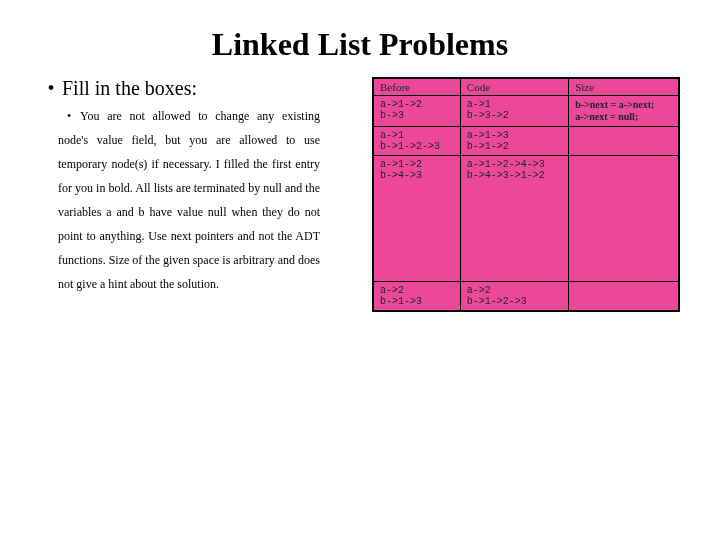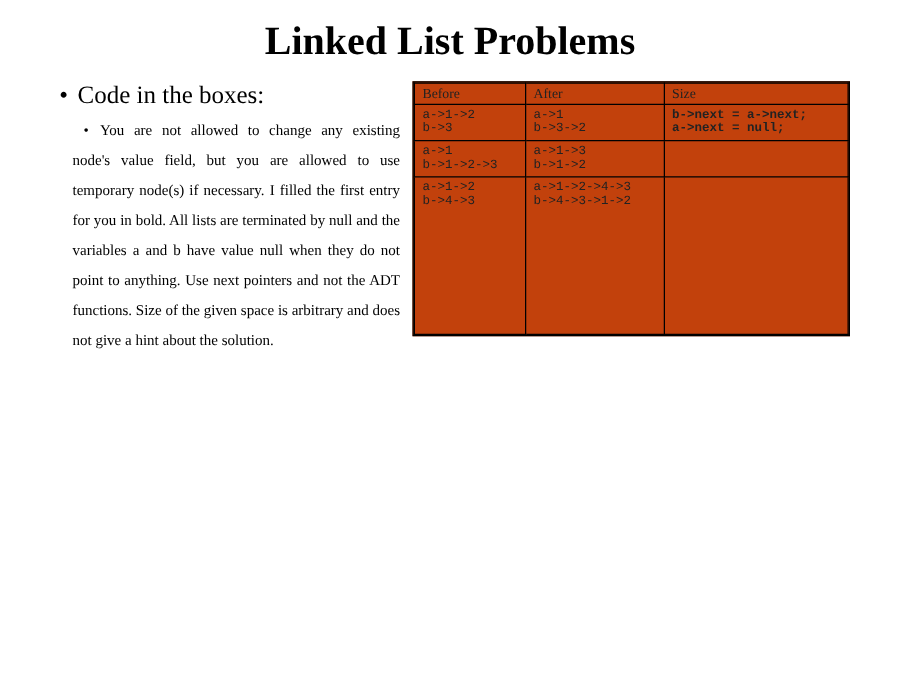--- a/index.html
+++ b/index.html
@@ -7,21 +7,21 @@
     width: 720px;
     height: 540px;
     background: #fff;
     font-family: "Times New Roman", Times, serif;
     color: #000;
     overflow: hidden;
   }
   .slide {
     width: 720px;
     height: 540px;
-    padding: 14px 40px 20px 40px;
+    padding: 26px 40px 20px 40px;
     position: relative;
   }
   h1.title {
     text-align: center;
     font-size: 32px;
     font-weight: bold;
     margin-bottom: 14px;
   }
   .cols {
     display: flex;
@@ -51,66 +51,67 @@
     display: inline-block;
     width: 22px;
     text-align: center;
   }
   .right {
     flex: 1;
     border: 1px solid #000;
     font-family: "Courier New", Courier, monospace;
     font-size: 10px;
     color: #222;
-    background: #c2410c;
+    background: #ec4899;
+    margin-left: 42px;
   }
   .right table {
     border-collapse: collapse;
     width: 100%;
   }
   .right td {
     border: 1px solid #000;
     padding: 3px 6px;
     vertical-align: top;
     height: 28px;
     white-space: pre;
   }
   .right thead td {
     font-family: "Times New Roman", Times, serif;
     font-size: 11px;
     font-weight: normal;
     height: auto;
     padding: 2px 6px;
   }
   .right td.tall { height: 126px; }
-  .right td strong { font-weight: bold; }
+  .right td strong { font-weight: bold; font-family: Liberation Serif, serif; }
 </style>
 </head>
 <body>
 
 <div class="slide">
   <h1 class="title">Linked List Problems</h1>
 
   <div class="cols">
     <div class="left">
       <div class="bullet1">
         <span class="dot">•</span>
-        <span>Code in the boxes:</span>
+        <span>Fill in the boxes:</span>
       </div>
       <div class="bodytext">
         <span class="dot2">•</span><span>You are not allowed to change any existing node's value field, but you are allowed to use temporary node(s) if necessary. I filled the first entry for you in bold. All lists are terminated by null and the variables a and b have value null when they do not point to anything. Use next pointers and not the ADT functions. Size of the given space is arbitrary and does not give a hint about the solution.</span>
       </div>
     </div>
 
     <div class="right">
       <table>
         <thead>
           <tr>
             <td>Before</td>
-            <td>After</td>
+            <td>Code</td>
             <td>Size</td>
           </tr>
         </thead>
         <tbody>
             <tr>
               <td>a-&gt;1-&gt;2
 b-&gt;3</td>
               <td>a-&gt;1
 b-&gt;3-&gt;2</td>
               <td><strong>b-&gt;next = a-&gt;next;
@@ -123,17 +124,24 @@
 b-&gt;1-&gt;2</td>
               <td></td>
             </tr>
             <tr>
               <td class="tall">a-&gt;1-&gt;2
 b-&gt;4-&gt;3</td>
               <td class="tall">a-&gt;1-&gt;2-&gt;4-&gt;3
 b-&gt;4-&gt;3-&gt;1-&gt;2</td>
               <td class="tall"></td>
             </tr>
+            <tr>
+              <td>a-&gt;2
+b-&gt;1-&gt;3</td>
+              <td>a-&gt;2
+b-&gt;1-&gt;2-&gt;3</td>
+              <td></td>
+            </tr>
           </tbody>
       </table>
     </div>
   </div>
 </div>
 
 </body></html>

